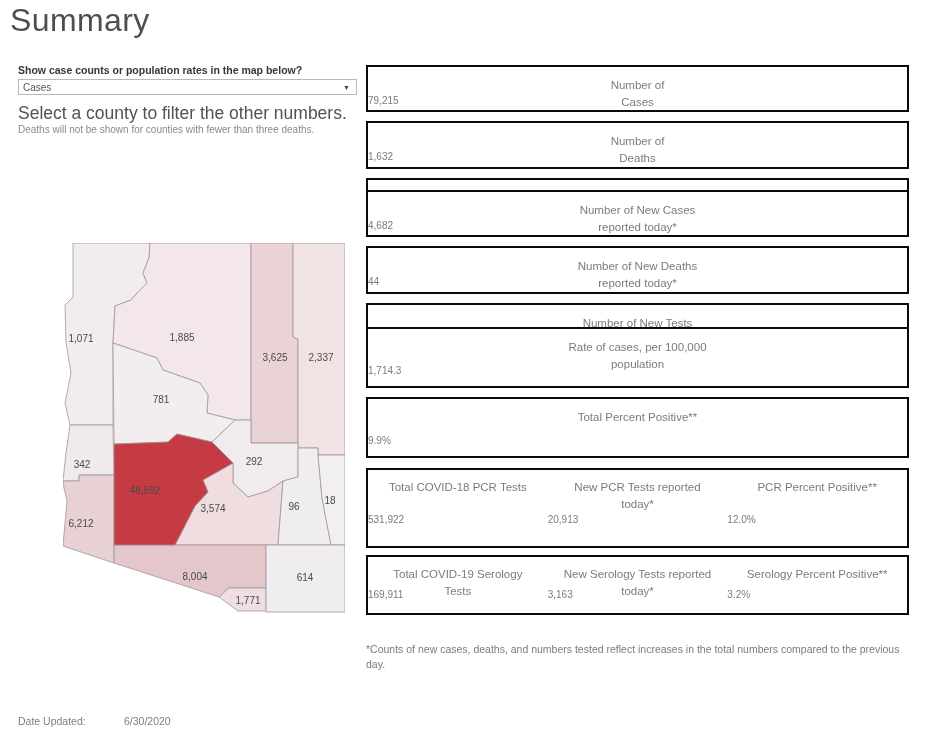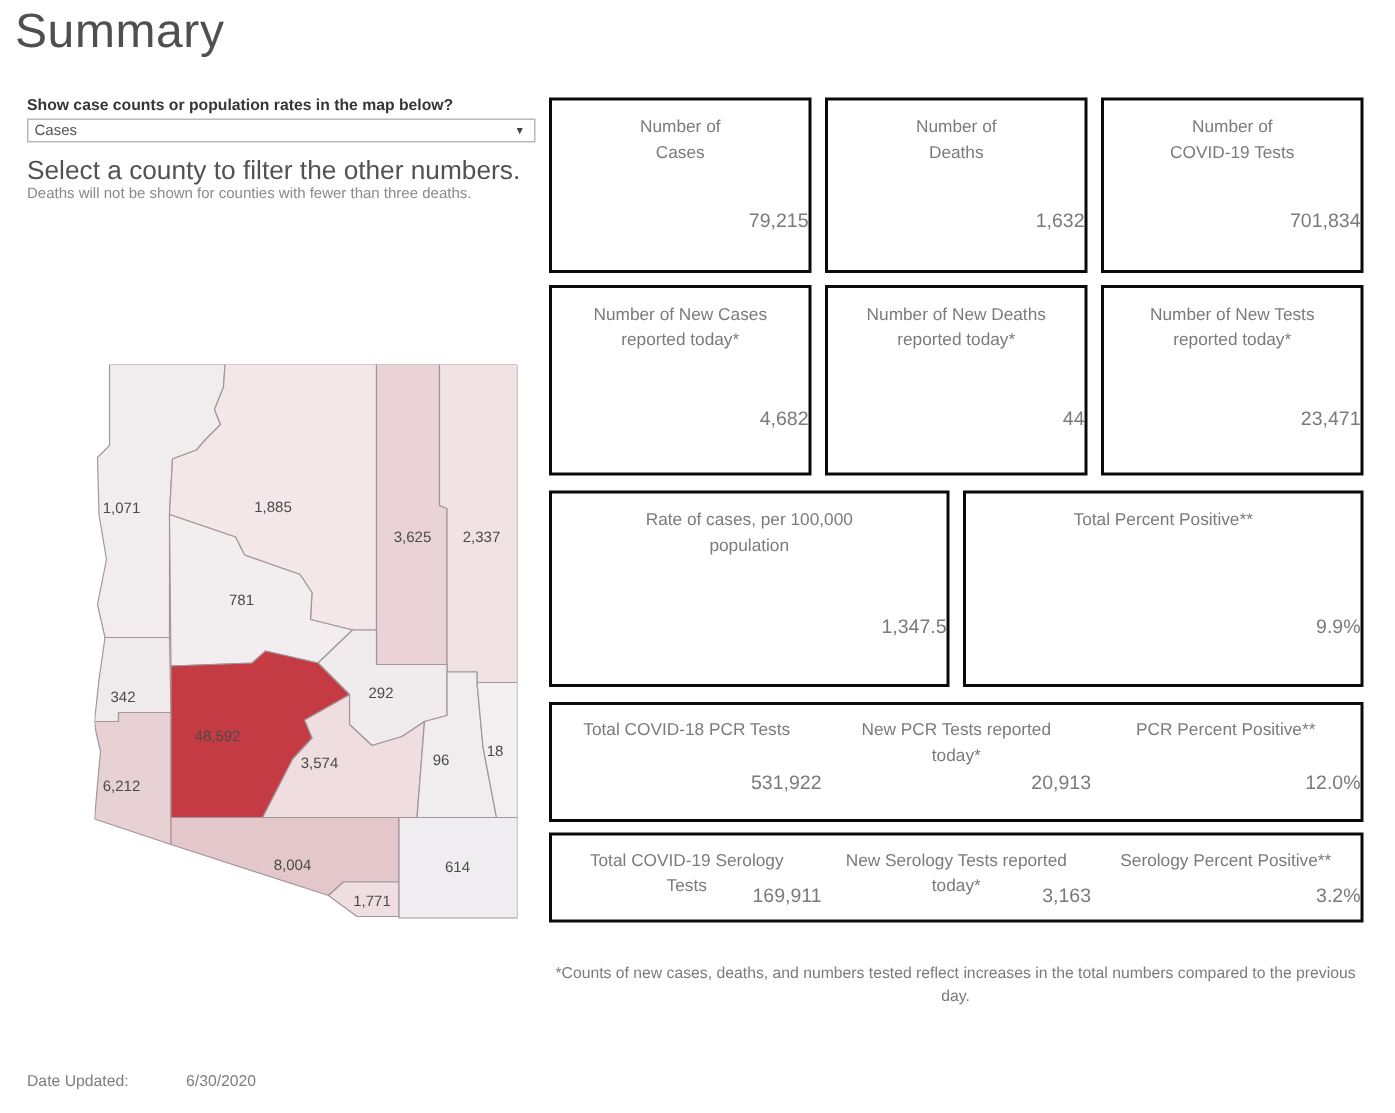--- a/index.html
+++ b/index.html
@@ -27,47 +27,47 @@
   }
   .instr-sub{
     position:absolute;left:18px;top:124px;font-size:10px;color:#8a8a8a;
   }
   .map-wrap{position:absolute;left:63px;top:243px;width:282px;height:375px;}
   .map-wrap svg{display:block;}
   .map-wrap text{
     font-family:"Liberation Sans","DejaVu Sans",sans-serif;font-size:10px;fill:#4a4a4a;
   }
   .stats{position:absolute;left:366px;top:65px;width:543px;}
-  .card-row{position:absolute;left:0;width:543px;display:flex;gap:9px;}
+  .card-row{position:absolute;left:0;width:543px;display:flex;gap:9px;flex-direction:column;}
   .row-1{top:0;height:117px;}
   .row-2{top:125px;height:127px;}
   .row-3{top:262px;height:131px;}
   .row-4{top:403px;height:80px;}
   .row-5{top:490px;height:60px;}
   .card{
     flex:1;border:2px solid #0a0a0a;background:#fff;box-sizing:border-box;
     position:relative;
   }
   .card .title{
     padding-top:10px;text-align:center;font-size:11.5px;line-height:1.45;
     color:#7b7b7b;white-space:pre-line;
   }
   .card .value{
-    position:absolute;top:64%;left:0;right:0;text-align:right;
-    font-size:13px;color:#7b7b7b;
+    position:absolute;top:64%;left:0;right:0;text-align:left;
+    font-size:10px;color:#7b7b7b;
   }
   .card.wide{display:flex;}
   .card.wide .col{flex:1;position:relative;}
   .card.wide .col .title{padding-top:9px;}
   .card.wide .col .value{top:58%;}
   .footnotes{
     position:absolute;left:366px;top:642px;width:542px;
     font-size:10.5px;line-height:1.45;color:#7b7b7b;
   }
-  .footnotes p{margin:0 0 9px 0;text-align:center;}
+  .footnotes p{margin:0 0 9px 0;}
   .date-row{position:absolute;left:0;top:715px;width:360px;height:20px;}
   .date-label{position:absolute;left:18px;font-size:10.5px;color:#7e7e7e;}
   .date-value{position:absolute;left:124px;font-size:10.5px;color:#7e7e7e;}
 </style>
 </head>
 <body>
 
 <div class="page-title">Summary</div>
 
 <div class="filter-label">Show case counts or population rates in the map below?</div>
@@ -147,21 +147,21 @@
     <div class="card">
       <div class="title">Number of New Tests
 reported today*</div>
       <div class="value">23,471</div>
     </div>
   </div>
   <div class="card-row row-3">
     <div class="card">
       <div class="title">Rate of cases, per 100,000
 population</div>
-      <div class="value">1,347.5</div>
+      <div class="value">1,714.3</div>
     </div>
     <div class="card">
       <div class="title">Total Percent Positive**</div>
       <div class="value">9.9%</div>
     </div>
   </div>
   <div class="card-row row-4">
     <div class="card wide">
       <div class="col">
         <div class="title">Total COVID-18 PCR Tests</div>

